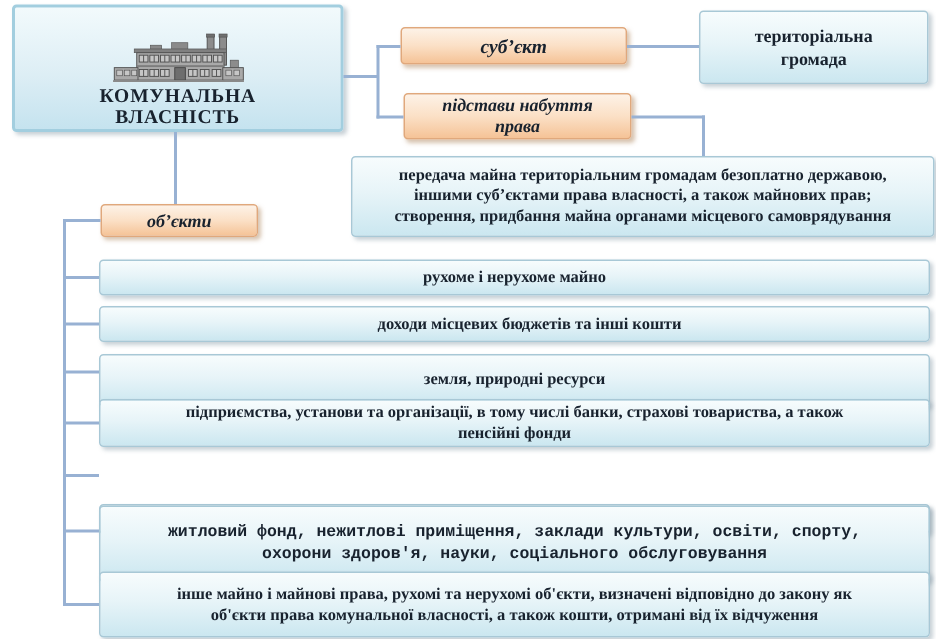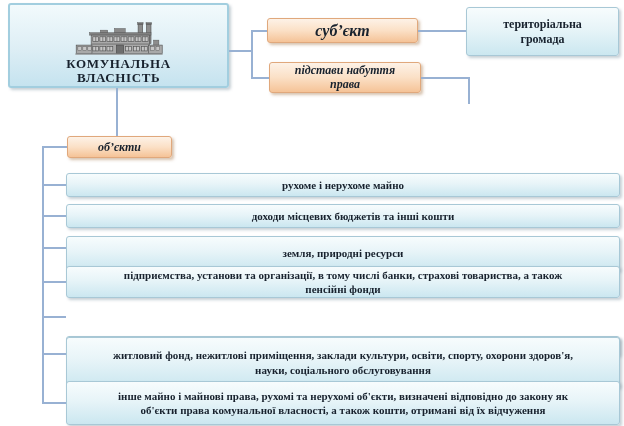--- a/index.html
+++ b/index.html
@@ -22,21 +22,21 @@
     font-style:italic;
   }
   .main-box{
     left:8px;top:3px;width:221px;height:85px;
     background:linear-gradient(180deg,#f2fafc 0%,#ddeef5 55%,#c5e3ef 100%);
     border:2px solid #a2cedf;border-radius:3px;
     box-shadow:2px 2px 3px rgba(130,150,165,.45);
     flex-direction:column;justify-content:flex-start;padding-top:16px;
   }
   .main-title{font-size:13px;line-height:1.12;letter-spacing:.6px;max-width:150px;margin-top:1px;}
-  .subj{left:267px;top:18px;width:151px;height:25px;font-size:16px;}
+  .subj{left:267px;top:18px;width:151px;height:25px;font-size:13px;}
   .grounds{left:269px;top:62px;width:152px;height:31px;font-size:12px;line-height:1.15;}
   .grounds span{max-width:122px;display:inline-block;}
   .terr{left:466px;top:7px;width:153px;height:49px;font-size:12px;line-height:1.25;}
   .terr span{max-width:112px;display:inline-block;}
   .acq{left:234px;top:104px;width:389px;height:54px;font-size:11px;line-height:1.22;}
   .acq span{max-width:345px;display:inline-block;}
   .objlbl{left:67px;top:136px;width:105px;height:22px;font-size:12px;}
   .item-box{left:66px;width:554px;font-size:11px;line-height:1.3;}
   
   .conn{position:absolute;background:#98b1d3;}
@@ -109,20 +109,23 @@
   <div class="box orange grounds">
     <span>підстави набуття права</span>
   </div>
   <div class="box orange objlbl">
     <span>об’єкти</span>
   </div>
 
   <div class="box blue terr">
     <span>територіальна громада</span>
   </div>
+  <div class="box blue acq">
+    <span>передача майна територіальним громадам безоплатно державою, іншими суб’єктами права власності, а також майнових прав; створення, придбання майна  органами місцевого  самоврядування</span>
+  </div>
 
   <div id="objects-list">
       <div class="box blue item-box" style="top: 173px; height: 24px;">
         <span style="max-width: 520px;">рухоме і  нерухоме  майно</span>
       </div>
       <div class="conn h" style="left: 42px; width: 24px; top: 184px;"></div>
       <div class="box blue item-box" style="top: 204px; height: 24px; padding-left: 20px;">
         <span style="max-width: 520px;">доходи  місцевих бюджетів та  інші кошти</span>
       </div>
       <div class="conn h" style="left: 42px; width: 24px; top: 215px;"></div>
@@ -131,21 +134,21 @@
       </div>
       <div class="conn h" style="left: 42px; width: 24px; top: 247px;"></div>
       <div class="box blue item-box" style="top: 266px; height: 32px;">
         <span style="max-width: 460px;">підприємства, установи та організації, в тому числі  банки, страхові товариства,  а  також  пенсійні  фонди</span>
       </div>
       <div class="conn h" style="left: 42px; width: 24px; top: 281px;"></div>
       <div class="box blue item-box" style="top: 306px; height: 20px; margin-top: 30px;">
         <span style="max-width: 520px;">частка в майні підприємств</span>
       </div>
       <div class="conn h" style="left: 42px; width: 24px; top: 316px;"></div>
-      <div class="box blue item-box" style="top: 337px; height: 51px;">
+      <div class="box blue item-box" style="top: 337px; height: 51px; font-family: Liberation Mono, monospace;">
         <span style="max-width: 490px;">житловий  фонд,  нежитлові  приміщення,  заклади культури, освіти, спорту, охорони здоров'я, науки, соціального обслуговування</span>
       </div>
       <div class="conn h" style="left: 42px; width: 24px; top: 353px;"></div>
       <div class="box blue item-box" style="top: 381px; height: 44px;">
         <span style="max-width: 475px;">інше майно і майнові права, рухомі та нерухомі об'єкти, визначені  відповідно до  закону  як об'єкти права комунальної власності, а також кошти, отримані від їх відчуження</span>
       </div>
       <div class="conn h" style="left: 42px; width: 24px; top: 402px;"></div>
     </div>
 
   <div class="conn h" style="left:229px;top:50px;width:23px;"></div>

